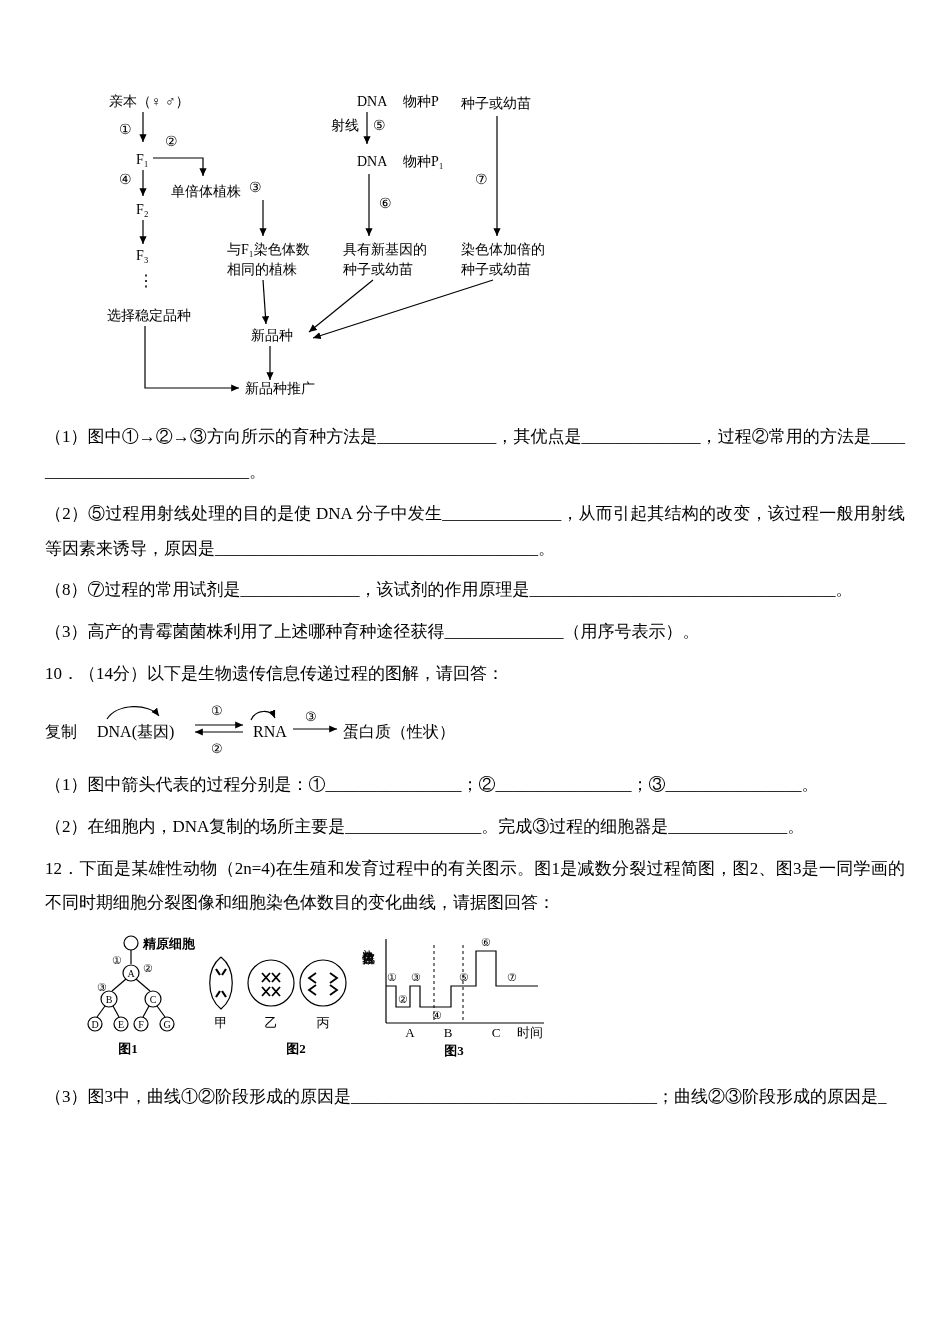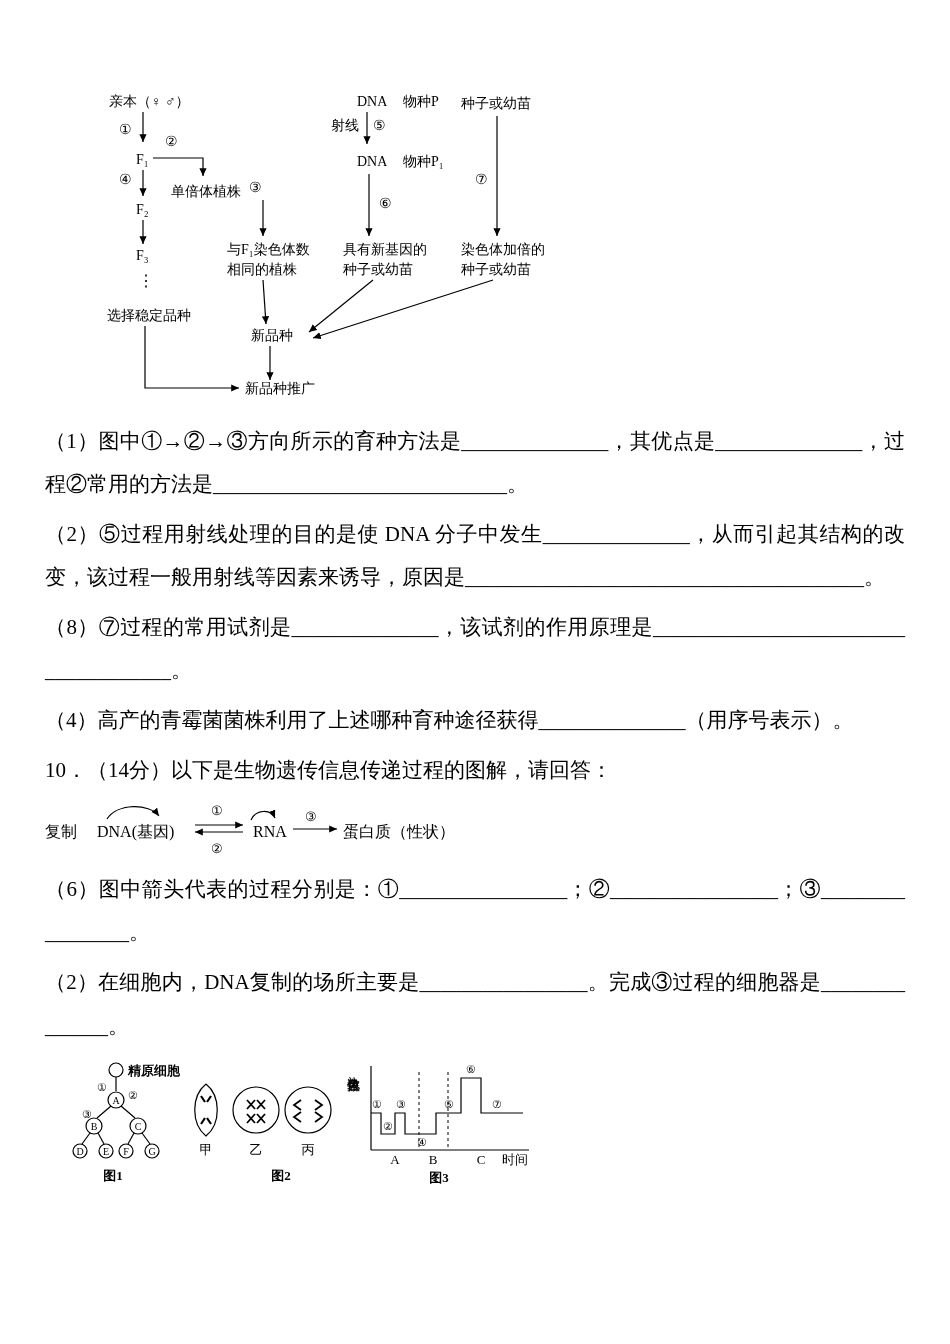--- a/index.html
+++ b/index.html
@@ -1,26 +1,26 @@
 <!DOCTYPE html>
 <html><head>
 <meta charset="utf-8">
 <style>
   html,body{margin:0;padding:0;}
   body{
     width:950px;height:1344px;background:#ffffff;color:#000;
     font-family:"Liberation Serif", serif;overflow:hidden;
   }
   .content{padding:0 45px;}
-  p.q{font-size:21px;line-height:2.05;margin:7px 0;word-break:break-all;text-align:justify;}
+  p.q{font-size:17px;line-height:2.05;margin:7px 0;word-break:break-all;text-align:justify;}
   svg{display:block;}
   svg text{font-family:"Liberation Serif", serif;}
   .fc{margin:88px 0 6px 60px;}
   .gene-diagram{margin:4px 0 2px 0;}
-  .figs{position:relative;width:480px;height:142px;margin:10px 0 4px 26px;}
+  .figs{position:relative;width:480px;height:142px;margin:10px 0 4px 41px;}
   .ylabel-vert{
     position:absolute;left:276px;top:8px;writing-mode:vertical-rl;
     font-size:13px;letter-spacing:1px;line-height:1;
   }
 </style>
 </head>
 <body>
 
 <div class="content">
 
@@ -77,21 +77,21 @@
       <text x="356" y="20">种子或幼苗</text>
       <text x="370" y="96">⑦</text>
       <text x="356" y="166">染色体加倍的</text>
       <text x="356" y="186">种子或幼苗</text>
     </g>
   </svg>
 
   <p class="q">（1）图中①→②→③方向所示的育种方法是______________，其优点是______________，过程②常用的方法是____________________________。</p>
   <p class="q">（2）⑤过程用射线处理的目的是使 DNA 分子中发生______________，从而引起其结构的改变，该过程一般用射线等因素来诱导，原因是______________________________________。</p>
   <p class="q">（8）⑦过程的常用试剂是______________，该试剂的作用原理是____________________________________。</p>
-  <p class="q">（4）高产的青霉菌菌株利用了上述哪种育种途径获得______________（用序号表示）。</p>
+  <p class="q">（3）高产的青霉菌菌株利用了上述哪种育种途径获得______________（用序号表示）。</p>
 
   <p class="q">10．（14分）以下是生物遗传信息传递过程的图解，请回答：</p>
 
   <svg class="gene-diagram" width="440" height="62" viewBox="0 0 440 62">
     <g fill="none" stroke="#000" stroke-width="1.2">
       <path d="M62,20 C72,4 104,4 114,17" marker-end="url(#arw2)"></path>
       <line x1="150" y1="26" x2="198" y2="26" marker-end="url(#arw2)"></line>
       <line x1="198" y1="33" x2="150" y2="33" marker-end="url(#arw2)"></line>
       <path d="M206,21 C211,10 226,10 230,19" marker-end="url(#arw2)"></path>
       <line x1="248" y1="30" x2="292" y2="30" marker-end="url(#arw2)"></line>
@@ -105,23 +105,24 @@
       <text x="0" y="38">复制</text>
       <text x="52" y="38">DNA(基因)</text>
       <text x="166" y="16" font-size="13">①</text>
       <text x="166" y="54" font-size="13">②</text>
       <text x="208" y="38">RNA</text>
       <text x="260" y="22" font-size="13">③</text>
       <text x="298" y="38">蛋白质（性状）</text>
     </g>
   </svg>
 
-  <p class="q">（6）图中箭头代表的过程分别是：①________________；②________________；③________________。</p>
+  <p class="q">（1）图中箭头代表的过程分别是：①________________；②________________；③________________。</p>
   <p class="q">（2）在细胞内，DNA复制的场所主要是________________。完成③过程的细胞器是______________。</p>
 
+  <p class="q">12．下面是某雄性动物（2n=4)在生殖和发育过程中的有关图示。图1是减数分裂过程简图，图2、图3是一同学画的不同时期细胞分裂图像和细胞染色体数目的变化曲线，请据图回答：</p>
 
   <div class="figs">
     <span class="ylabel-vert">染色体数目</span>
 
     <svg width="480" height="142" viewBox="0 0 480 142">
 
       <g stroke="#000" fill="none" stroke-width="1.2">
         <circle cx="45" cy="12" r="7"></circle>
         <line x1="45" y1="19" x2="45" y2="33"></line>
         <circle cx="45" cy="42" r="8"></circle>
@@ -185,14 +186,15 @@
         <text x="426" y="50">⑦</text>
         <text x="324" y="106" font-size="13">A</text>
         <text x="362" y="106" font-size="13">B</text>
         <text x="410" y="106" font-size="13">C</text>
         <text x="444" y="106" font-size="13">时间</text>
         <text x="368" y="124" font-size="13" font-weight="bold">图3</text>
       </g>
     </svg>
   </div>
 
+  <p class="q">（3）图3中，曲线①②阶段形成的原因是____________________________________；曲线②③阶段形成的原因是_</p>
 
 </div>
 
 </body></html>

